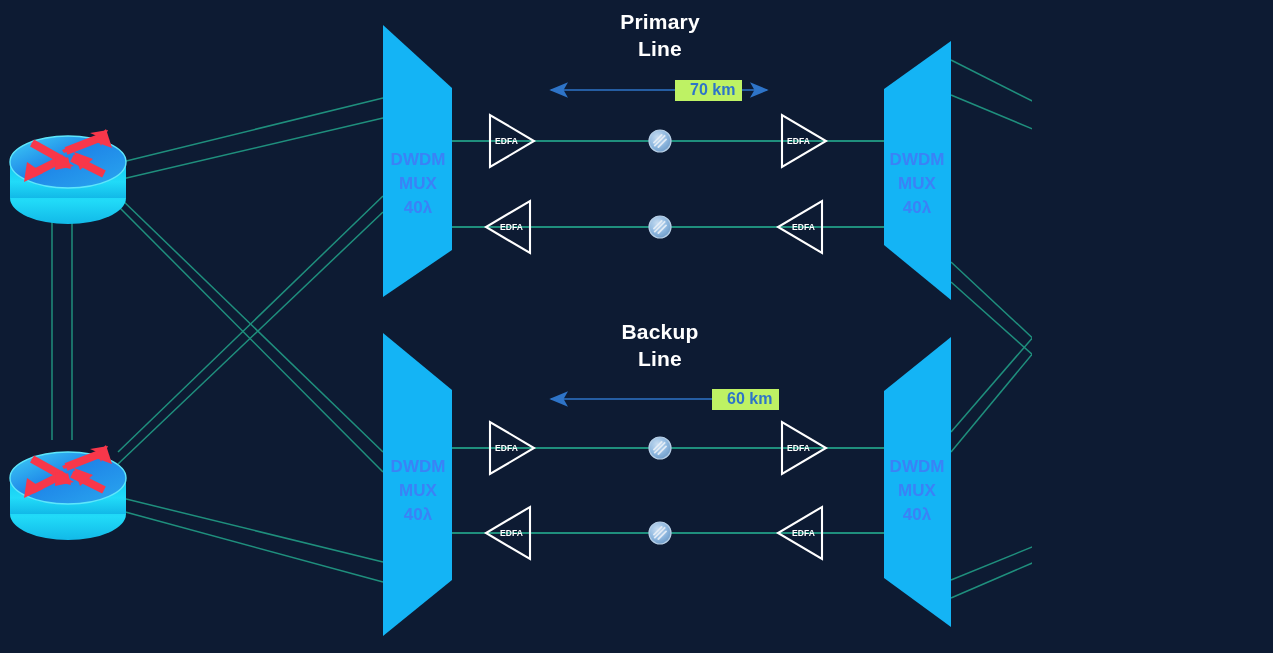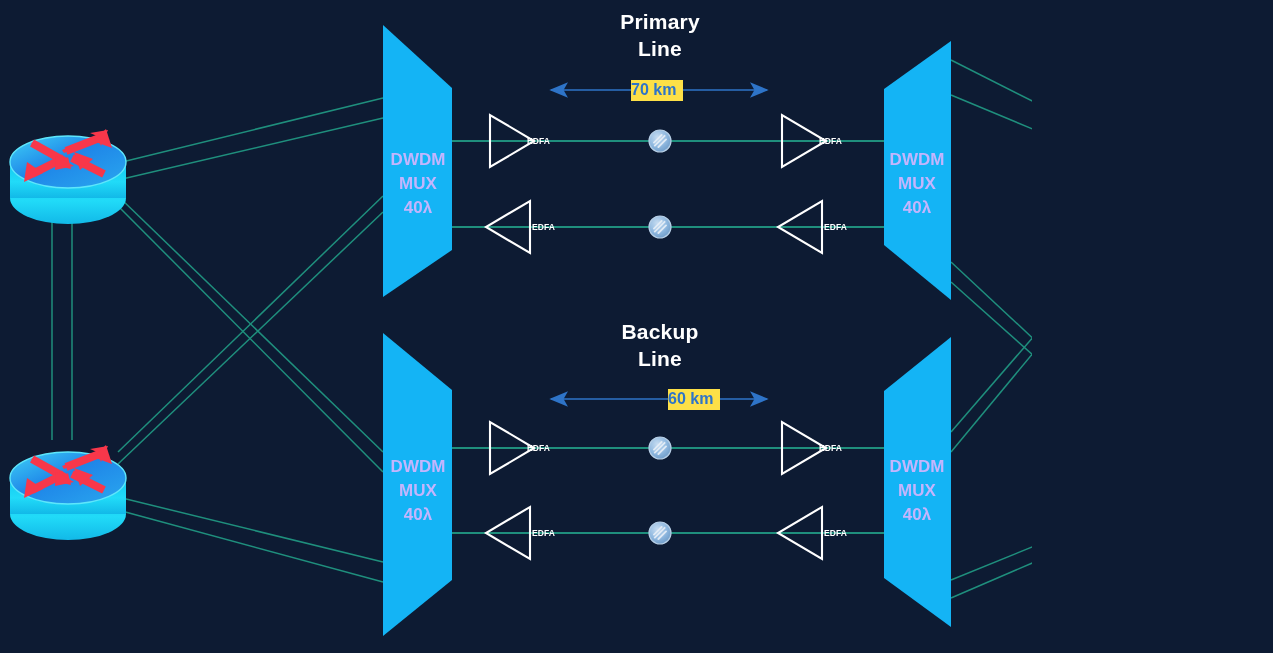--- a/index.html
+++ b/index.html
@@ -29,51 +29,51 @@
     font-family: "Liberation Sans", sans-serif;
     font-size: 21px;
     font-weight: bold;
     line-height: 27px;
     letter-spacing: 0.2px;
     white-space: pre-line;
     pointer-events: none;
   }
   .dist-label {
     position: absolute;
-    background: #fde047;
+    background: #bef264;
     color: #2e74c8;
     font-family: "Liberation Sans", sans-serif;
     font-size: 16px;
     font-weight: bold;
-    padding: 2px 7px 3px 0;
+    padding: 2px 7px 3px 15px;
     line-height: 16px;
     white-space: nowrap;
+    margin-left: 44px;
   }
   .mux-label {
     position: absolute;
-    color: #c4b5fd;
+    color: #3b82f6;
     font-family: "Liberation Sans", sans-serif;
     font-size: 17px;
     font-weight: bold;
     line-height: 24px;
     text-align: center;
     white-space: pre-line;
     pointer-events: none;
   }
   .edfa-label {
     position: absolute;
     color: #ffffff;
     font-family: "Liberation Sans", sans-serif;
     font-size: 8.5px;
     font-weight: bold;
     letter-spacing: 0.1px;
     line-height: 9px;
     white-space: nowrap;
     pointer-events: none;
-    margin-left: 32px;
   }
 </style>
 </head>
 <body>
 
 <div id="stage">
 
   <svg id="diagram-svg" viewBox="0 0 1273 653">
     <defs>
       <linearGradient id="routerTopGrad" x1="0" y1="0" x2="1" y2="1">

